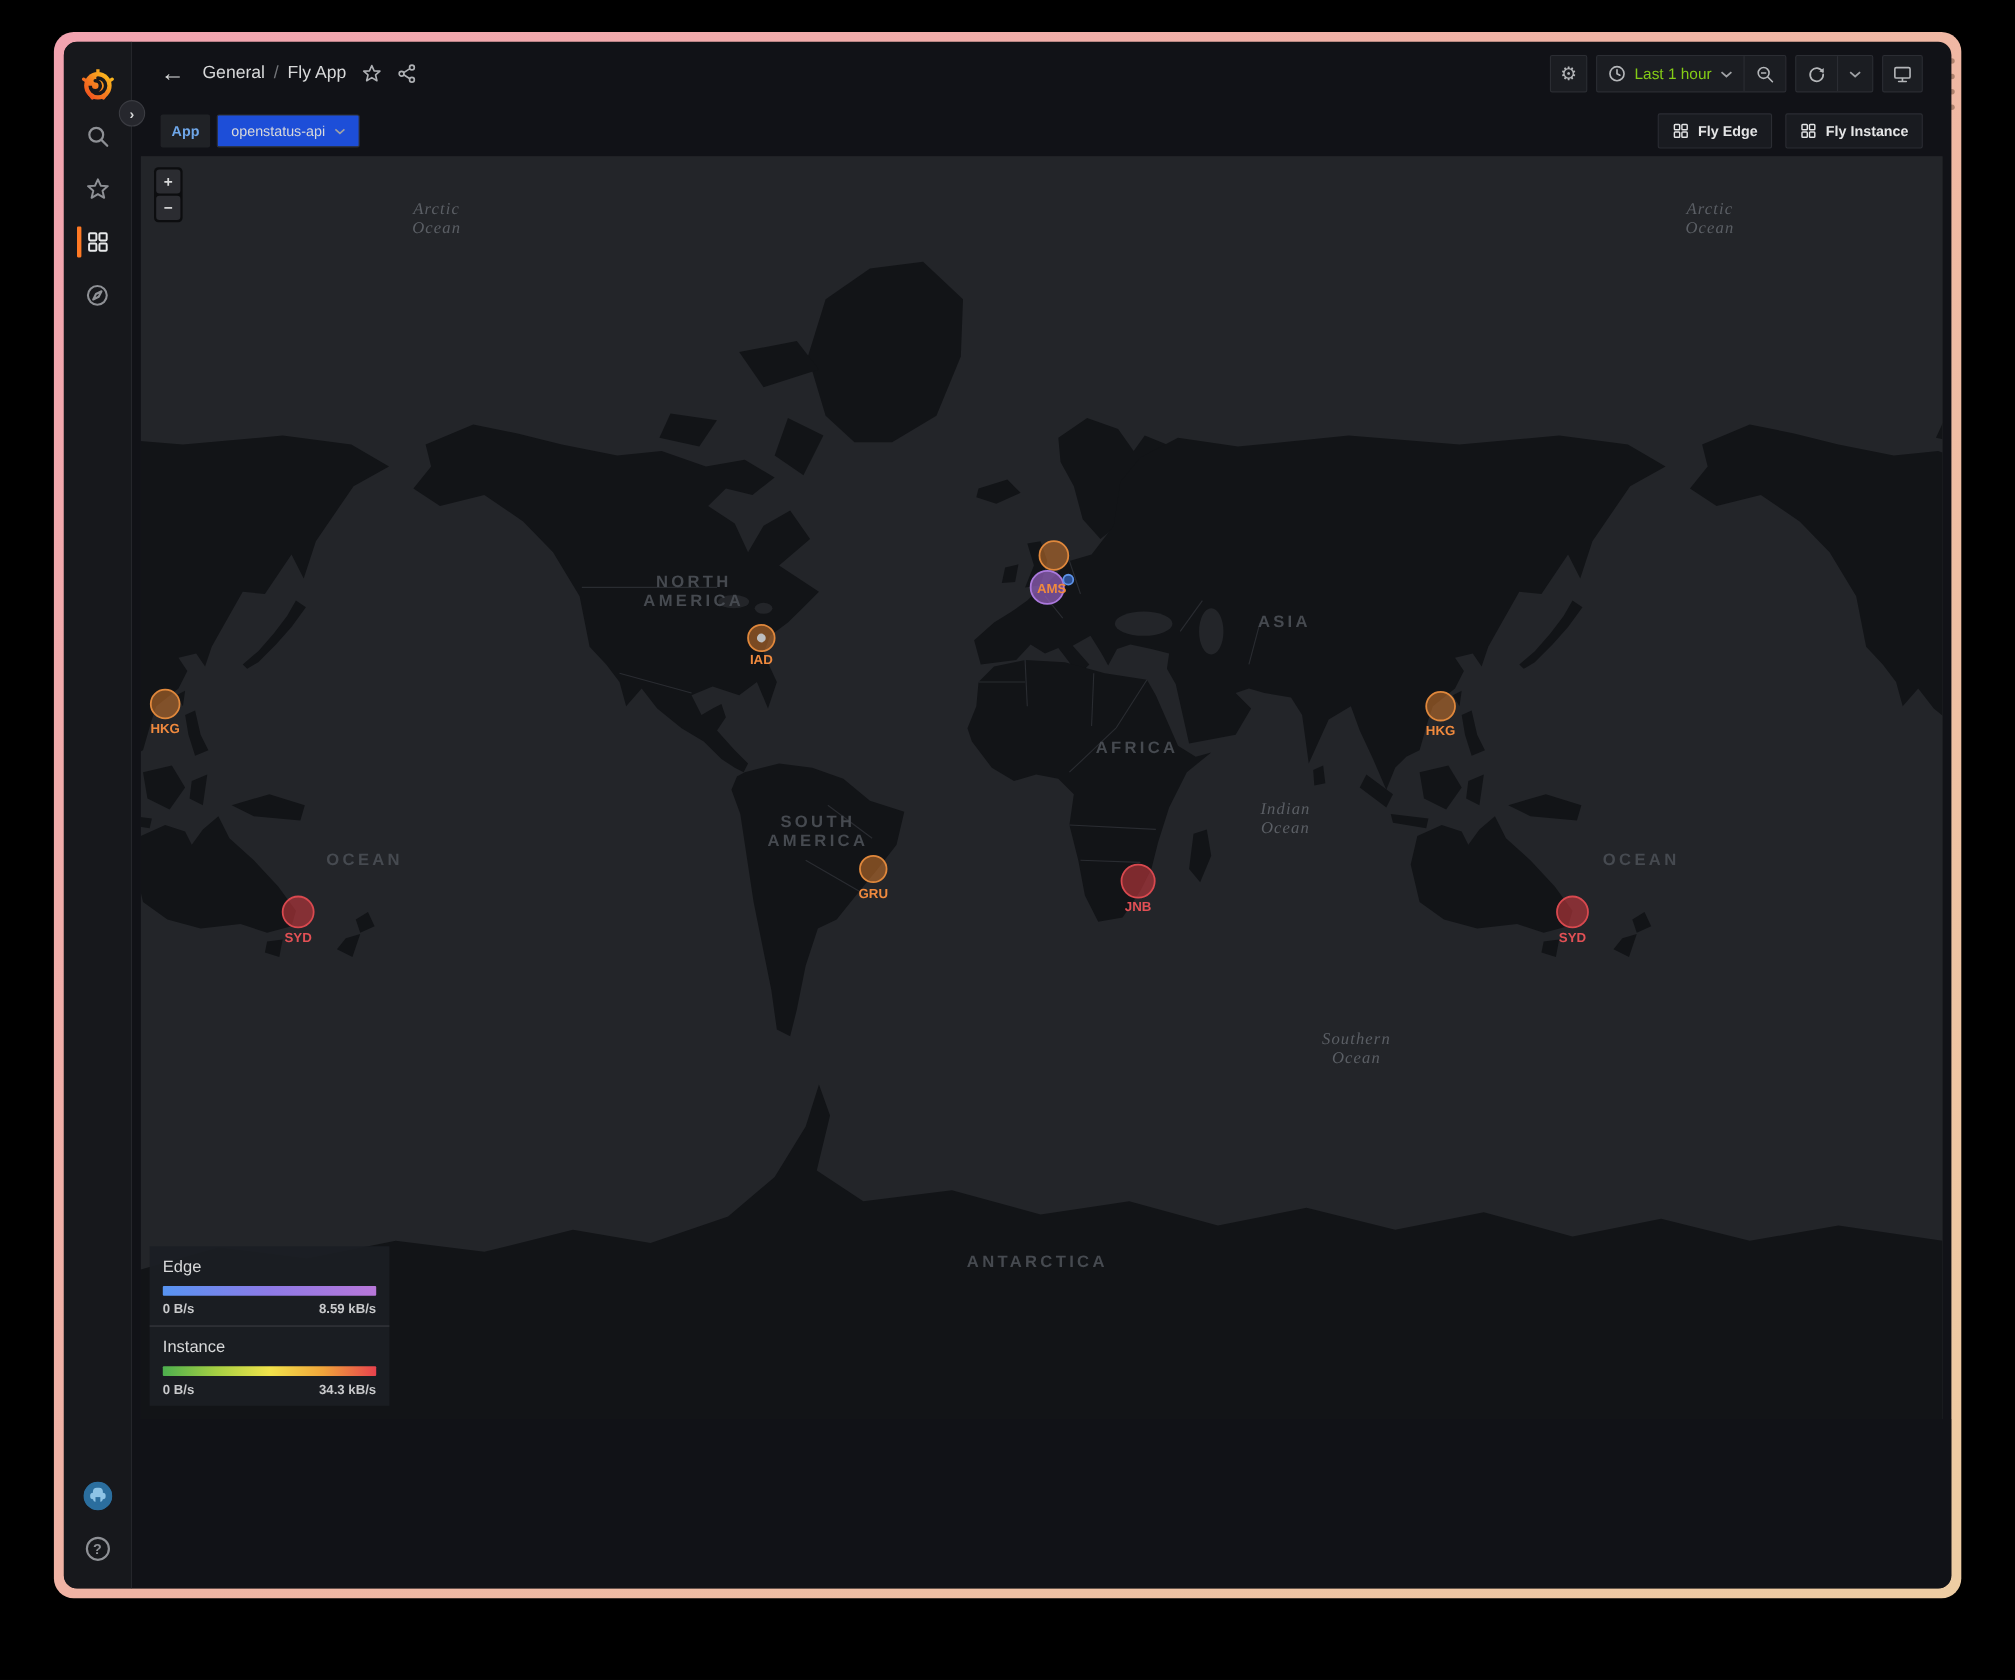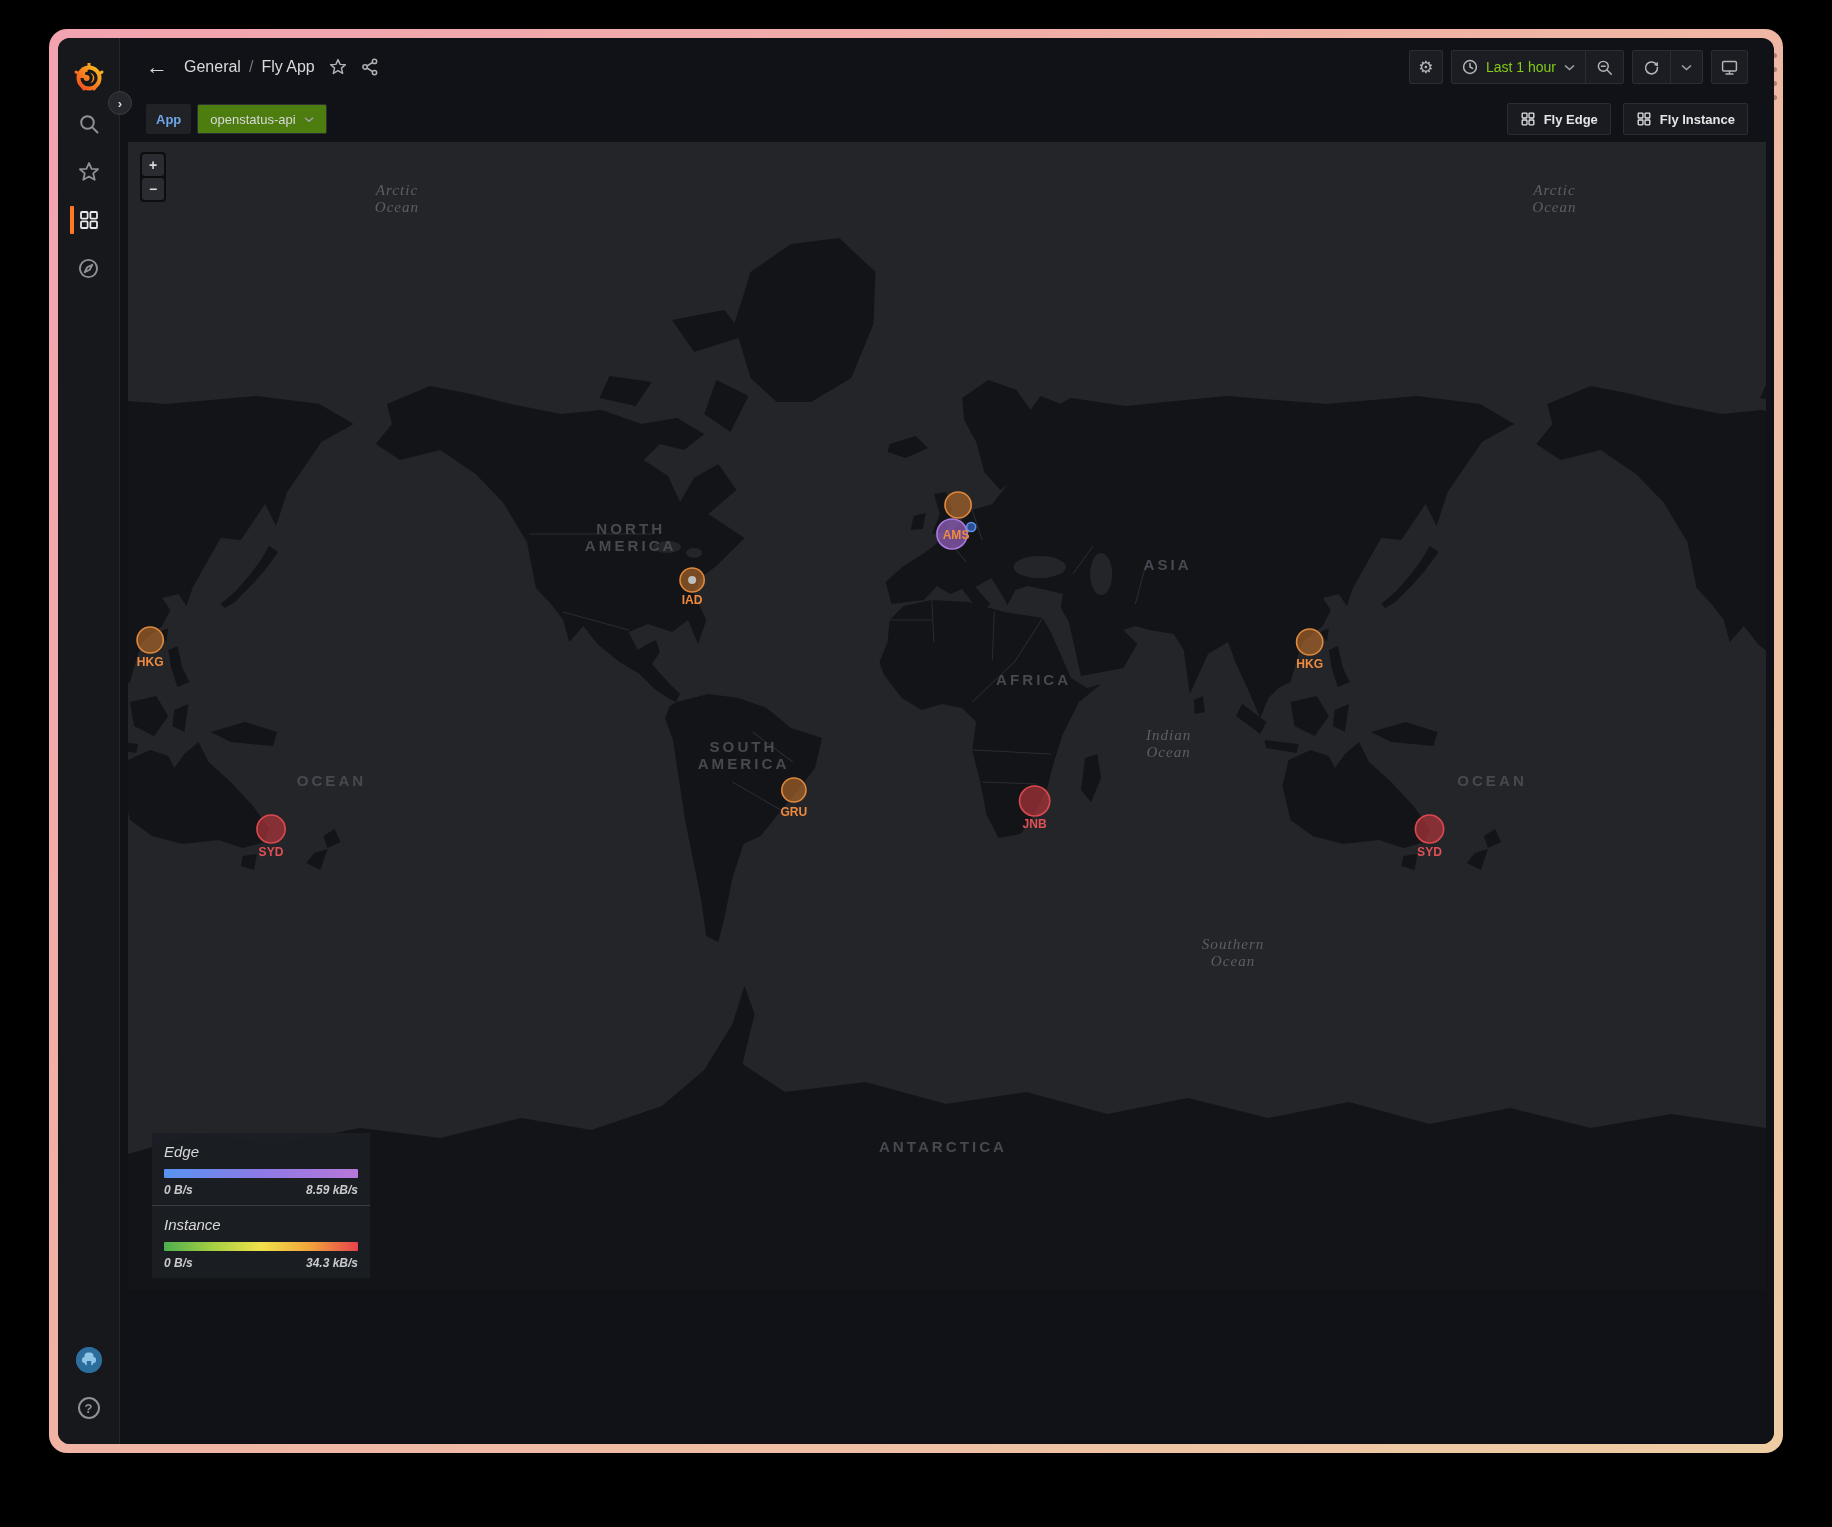--- a/index.html
+++ b/index.html
@@ -39,21 +39,21 @@
     display:flex;align-items:center;justify-content:center;color:#c9cacc;cursor:pointer;padding:0 8px;}
   .tb-group{display:flex;align-items:stretch;height:34px;background:#1b1d22;border:1px solid #2b2d33;border-radius:2px;overflow:hidden;}
   .tb-seg{display:flex;align-items:center;gap:8px;padding:0 10px;color:#84cc16;font-size:14px;font-weight:500;cursor:pointer;}
   .tb-seg + .tb-seg{border-left:1px solid #2b2d33;}
   .gear-glyph{font-size:17px;color:#b4b6b9;line-height:1;}
 
   
   .var-row{height:46px;display:flex;align-items:center;padding:0 26px;flex-shrink:0;justify-content:space-between;}
   .var-chip{height:30px;background:#202226;border-radius:2px;display:flex;align-items:center;padding:0 10px;
     color:#6ea6e8;font-size:13px;font-weight:700;cursor:pointer;}
-  .var-value{height:30px;margin-left:6px;background:#4d7c0f;border:1px solid #2e3035;border-radius:2px;
+  .var-value{height:30px;margin-left:6px;background:#1d4ed8;border:1px solid #2e3035;border-radius:2px;
     display:flex;align-items:center;gap:8px;padding:0 12px;color:#d8d9da;font-size:13px;font-weight:500;cursor:pointer;}
   .dash-links{margin-left:auto;display:flex;gap:12px;}
   .link-btn{height:32px;background:#191b20;border:1px solid #2b2d33;border-radius:2px;display:flex;align-items:center;gap:8px;
     padding:0 12px;color:#e4e5e6;font-size:13px;font-weight:700;cursor:pointer;}
 
   
   .panel-head{height:48px;display:flex;align-items:center;justify-content:center;gap:6px;flex-shrink:0;cursor:pointer;}
   .panel-title{color:#d8d9da;font-size:14px;font-weight:600;}
   .map-wrap{margin:0 8px;height:1148px;position:relative;background:#232529;overflow:hidden;flex-shrink:0;}
   .map-wrap svg.basemap{position:absolute;inset:0;width:100%;height:100%;}
@@ -61,21 +61,21 @@
   .water{fill:#232529;}
   .border-line{stroke:#2c2f34;stroke-width:1;fill:none;opacity:.9;}
   .mlabel-caps{fill:#464a50;font-size:15px;font-weight:700;letter-spacing:3px;text-anchor:middle;}
   .mlabel-italic{fill:#5b5f65;font-size:15px;font-style:italic;font-family:"Liberation Serif",serif;letter-spacing:1px;text-anchor:middle;}
   .marker-label{font-size:12px;font-weight:700;text-anchor:middle;}
 
   .zoom-ctl{position:absolute;left:12px;top:10px;background:#0c0d0f;border-radius:4px;padding:2px;display:flex;flex-direction:column;gap:2px;z-index:4;}
   .zoom-btn{width:22px;height:22px;background:#2b2c31;color:#d8d9da;border-radius:3px;display:flex;align-items:center;justify-content:center;
     font-size:14px;font-weight:700;cursor:pointer;line-height:1;}
 
-  .legend{position:absolute;left:24px;bottom:12px;width:218px;background:rgba(27,30,35,.93);z-index:4;padding:0;font-style:italic;}
+  .legend{position:absolute;left:8px;bottom:12px;width:218px;background:rgba(27,30,35,.93);z-index:4;padding:0;}
   .legend-sec{padding:10px 12px 8px 12px;}
   .legend-sec + .legend-sec{border-top:1px solid #3a3d42;}
   .legend-title{color:#d8d9da;font-size:15px;font-weight:500;margin-bottom:9px;}
   .legend-bar{height:9px;border-radius:1px;margin-bottom:5px;}
   .legend-scale{display:flex;justify-content:space-between;color:#c9cacc;font-size:12px;font-weight:700;text-align:center;}
 
   .below-map{flex:1;background:#111217;}
 </style>
 </head>
 <body>

